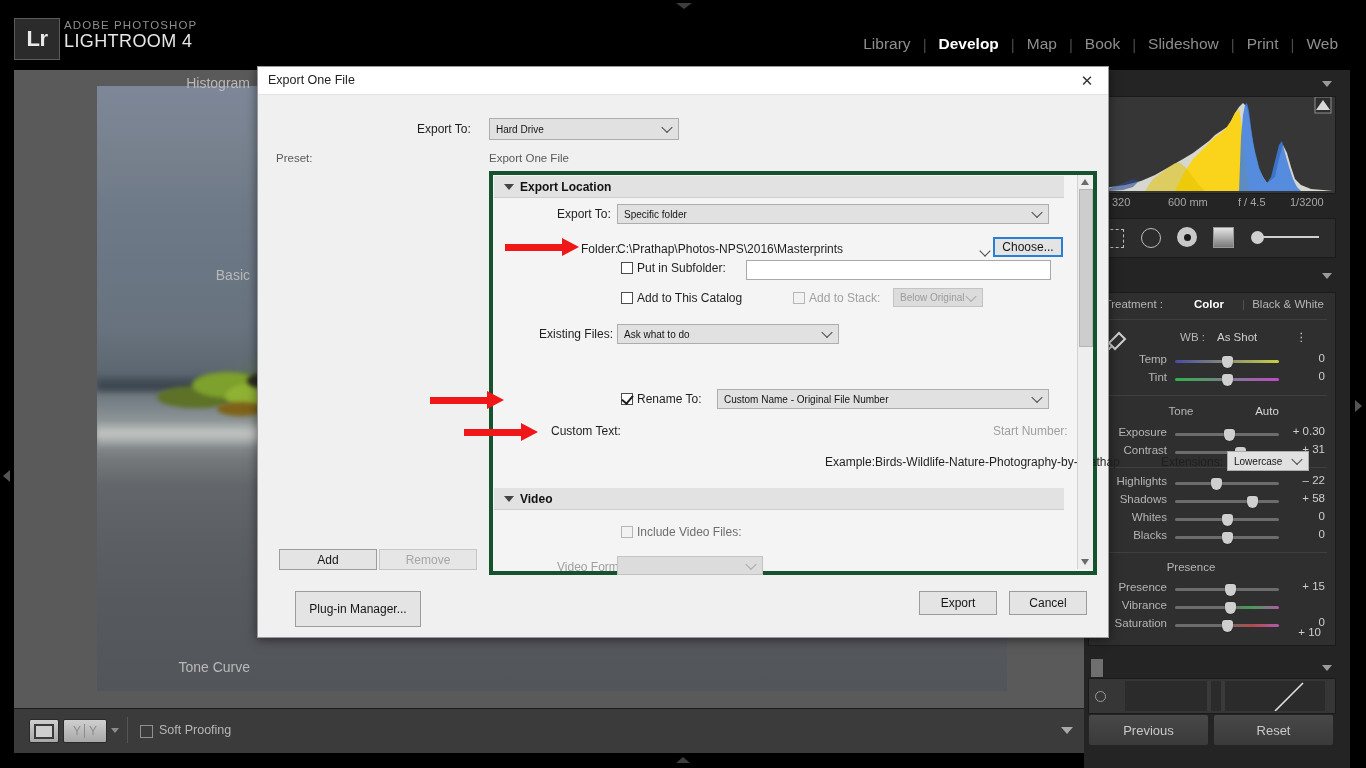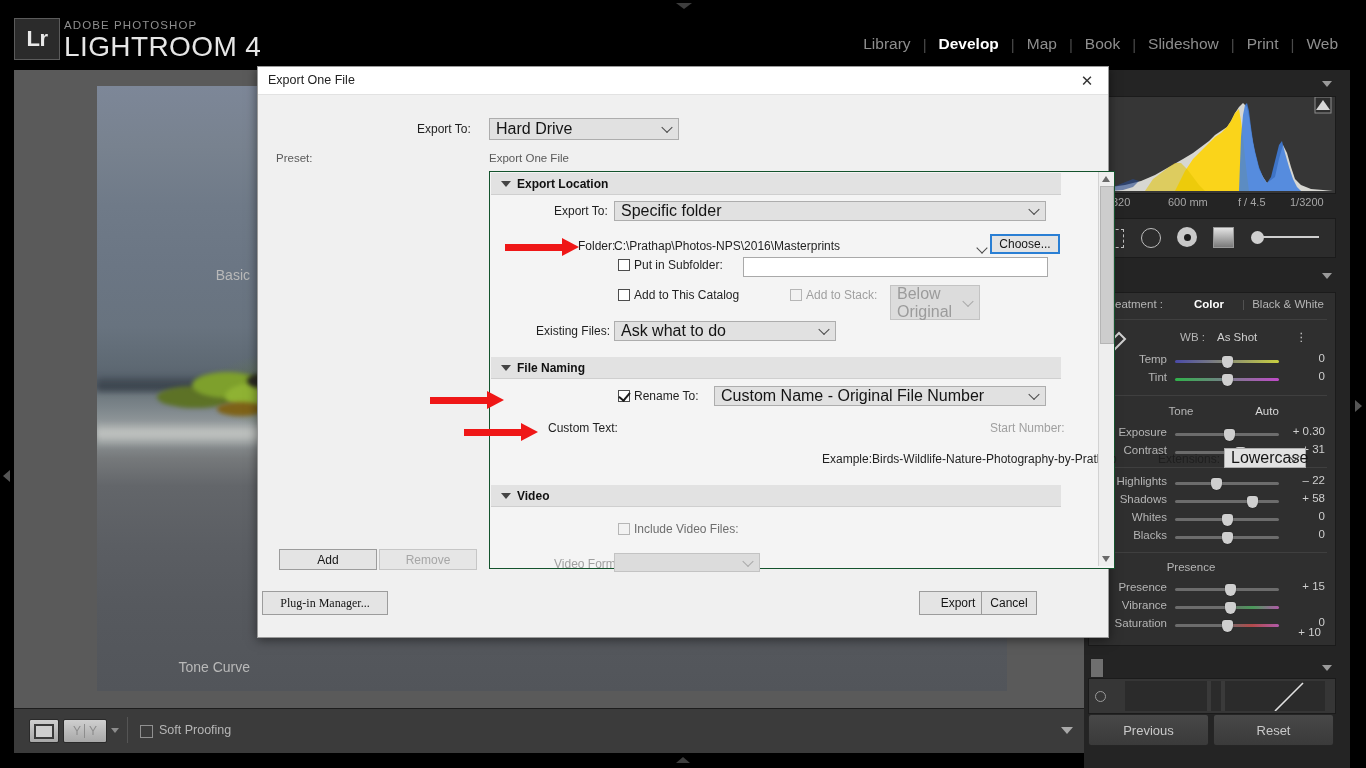--- a/index.html
+++ b/index.html
@@ -22,21 +22,21 @@
     color:#e9e9e9; font-size:22px; font-weight:bold;
     display:flex; align-items:center; justify-content:center;
     letter-spacing:-0.5px;
   }
   .brand-small {
     position:absolute; left:64px; top:19px;
     color:#8d8d8d; font-size:11.5px; letter-spacing:1.1px;
   }
   .brand-big {
     position:absolute; left:64px; top:31px;
-    color:#e6e6e6; font-size:28px; letter-spacing:0.4px;
+    color:#e6e6e6; font-size:18px; letter-spacing:0.4px;
   }
   .modules { position:absolute; right:16px; top:35px; display:flex; align-items:center; }
   .module {
     color:#8e8e8e; font-size:15.5px; padding:0 12px; cursor:default;
   }
   .module.active { color:#ffffff; font-weight:bold; }
   .module-sep { color:#4a4a4a; font-size:15px; }
   .top-tri {
     position:absolute; left:676px; top:3px;
     width:0;height:0;border-left:8px solid transparent;border-right:8px solid transparent;
@@ -200,21 +200,21 @@
   .dlg-close {
     position:absolute; right:0; top:0; width:42px; height:27px;
     display:flex; align-items:center; justify-content:center;
     color:#333; font-size:15px;
   }
   .d-lbl { position:absolute; color:#1f1f1f; font-size:12px; }
   .d-lbl.dim { color:#a0a0a0; }
   .d-sub { position:absolute; color:#5a5a5a; font-size:11.5px; }
   .select {
     position:absolute; background:#e1e1e1; border:1px solid #adadad;
-    color:#141414; font-size:16px; display:flex; align-items:center;
+    color:#141414; font-size:10px; display:flex; align-items:center;
     padding-left:6px; box-sizing:border-box;
   }
   .select .chev {
     position:absolute; right:7px; top:50%; width:7px; height:7px;
     border-right:1.6px solid #4a4a4a; border-bottom:1.6px solid #4a4a4a;
     transform:translateY(-70%) rotate(45deg);
   }
   .select.disabled { background:#dcdcdc; color:#9b9b9b; border-color:#c3c3c3; }
   .select.disabled .chev { border-color:#aaa; }
   .textinput {
@@ -247,21 +247,21 @@
   }
   .sc-arrow {
     position:absolute; left:3px; width:0;height:0;
     border-left:4.5px solid transparent;border-right:4.5px solid transparent;
   }
   .sc-up { border-bottom:6px solid #6a6a6a; }
   .sc-down { border-top:6px solid #6a6a6a; }
   .sc-thumb { position:absolute; left:1px; width:12px; background:#cdcdcd; border:1px solid #b5b5b5; }
   .rightpane {
     position:absolute; left:488px; top:170px; width:600px; height:396px;
-    background:#f4f4f4; border:1px solid #14532d;padding-left:24px;
+    background:#f4f4f4; border:4px solid #14532d;
   }
   .sec-head {
     position:absolute; left:1px; width:570px; height:22px;
     background:#e2e2e2; border-bottom:1px solid #cfcfcf;
     color:#111; font-size:12px; font-weight:bold;
     display:flex; align-items:center; padding-left:26px; box-sizing:border-box;
   }
   .sec-tri {
     position:absolute; left:10px; width:0;height:0;
     border-left:5px solid transparent;border-right:5px solid transparent;border-top:6px solid #444;
@@ -357,20 +357,23 @@
     <div class="tb-chk" style="left:126px;top:16px;"></div>
     <div class="tb-label" style="left:145px;top:14px;">Soft Proofing</div>
     <div class="tb-caret" style="left:1047px;top:18px;"></div>
   </div>
   <div class="bottom-tri"></div>
 
   <div class="rightpanel"></div>
   <div class="right-edge"></div>
   <div class="right-collapse"></div>
 
+  <div class="panel-head" style="top:70px;">
+    <span>Histogram</span>
+  </div>
   <div class="panel-tri" style="left:1322px;top:81px;"></div>
 
   <div class="hist-box">
     <svg width="244" height="94" viewBox="0 0 244 94">
       <polygon points="0,94 10,92 22,90 36,88 52,84 66,78 80,70 94,62 104,56 112,50 120,44 126,38 132,34 138,30 142,24 146,16 150,10 154,6 158,10 160,20 162,34 164,46 166,56 168,64 170,72 174,80 178,86 186,80 190,62 194,48 198,56 202,70 206,82 212,88 222,92 234,93 244,94" fill="#d7d7d2"></polygon>
       <polygon points="86,94 96,74 104,62 112,54 120,46 126,40 132,36 138,30 142,24 146,16 150,12 152,24 154,40 156,60 158,78 160,94" fill="#ffd400" opacity="0.88"></polygon>
       <polygon points="150,94 152,40 154,18 156,8 158,6 160,14 162,30 164,44 166,54 168,62 170,70 174,80 178,86 182,80 186,64 190,48 193,44 196,56 200,70 204,82 208,90 212,94" fill="#3f7fe0" opacity="0.85"></polygon>
       <polygon points="56,94 64,82 72,76 80,70 86,66 92,66 98,72 104,80 110,88 116,94" fill="#e2c200" opacity="0.55"></polygon>
       <polygon points="14,94 24,90 34,86 44,82 50,84 44,90 34,93 20,94" fill="#2a4b8f" opacity="0.6"></polygon>
       <rect x="0" y="0" width="14" height="14" fill="#d8d8d8"></rect>
@@ -550,35 +553,31 @@
       <div class="btn focus" style="left:500px;top:62px;width:70px;height:20px;">Choose...</div>
 
       <div class="chk" style="left:128px;top:87px;"></div>
       <div class="d-lbl" style="left:144px;top:86px;">Put in Subfolder:</div>
       <div class="whitefield" style="left:253px;top:85px;width:303px;height:18px;"></div>
 
       <div class="chk" style="left:128px;top:117px;"></div>
       <div class="d-lbl" style="left:144px;top:116px;">Add to This Catalog</div>
       <div class="chk dim" style="left:300px;top:117px;"></div>
       <div class="d-lbl dim" style="left:316px;top:116px;">Add to Stack:</div>
-      <div class="select disabled" style="left:400px;top:113px;width:90px;height:35px;">
+      <div class="select disabled" style="left:400px;top:113px;width:90px;height:19px;">
         <span>Below Original</span>
         <span class="chev"></span>
       </div>
 
       <div class="d-lbl" style="left:46px;top:152px;">Existing Files:</div>
       <div class="select" style="left:124px;top:149px;width:222px;height:20px;">
         <span>Ask what to do</span>
         <span class="chev"></span>
       </div>
 
-      <div class="sec-head" style="top:185px;">
-        <span class="sec-tri"></span>
-        <span>File Naming</span>
-      </div>
       <div class="chk" style="left:128px;top:218px;">
         <span class="tick"></span>
       </div>
       <div class="d-lbl" style="left:144px;top:217px;">Rename To:</div>
       <div class="select" style="left:224px;top:214px;width:332px;height:20px;">
         <span>Custom Name - Original File Number</span>
         <span class="chev"></span>
       </div>
 
       <div class="d-lbl" style="left:58px;top:249px;">Custom Text:</div>
@@ -605,23 +604,23 @@
         <span class="chev"></span>
       </div>
 
       <div class="scrollcol" style="right:0;top:0;height:394px;background:#eeeeee;">
         <div class="sc-arrow sc-up" style="top:4px;"></div>
         <div class="sc-thumb" style="top:14px;height:156px;"></div>
         <div class="sc-arrow sc-down" style="bottom:4px;"></div>
       </div>
     </div>
 
-    <div class="btn" style="left:4px;top:524px;width:126px;height:24px;font-family:Liberation Serif, serif;">Plug-in Manager...</div>
+    <div class="btn" style="left:37px;top:524px;width:126px;height:36px;">Plug-in Manager...</div>
     <div class="btn" style="left:661px;top:524px;width:78px;height:24px;">Export</div>
-    <div class="btn" style="left:723px;top:524px;width:56px;height:24px;text-align:right;">Cancel</div>
+    <div class="btn" style="left:751px;top:524px;width:78px;height:24px;text-align:right;">Cancel</div>
   </div>
 
   <div class="arrow" style="left:505px;top:238px;width:74px;">
     <div class="shaft" style="width:57px;"></div>
     <div class="head" style="left:57px;"></div>
   </div>
   <div class="arrow" style="left:430px;top:391px;width:74px;">
     <div class="shaft" style="width:57px;"></div>
     <div class="head" style="left:57px;"></div>
   </div>

